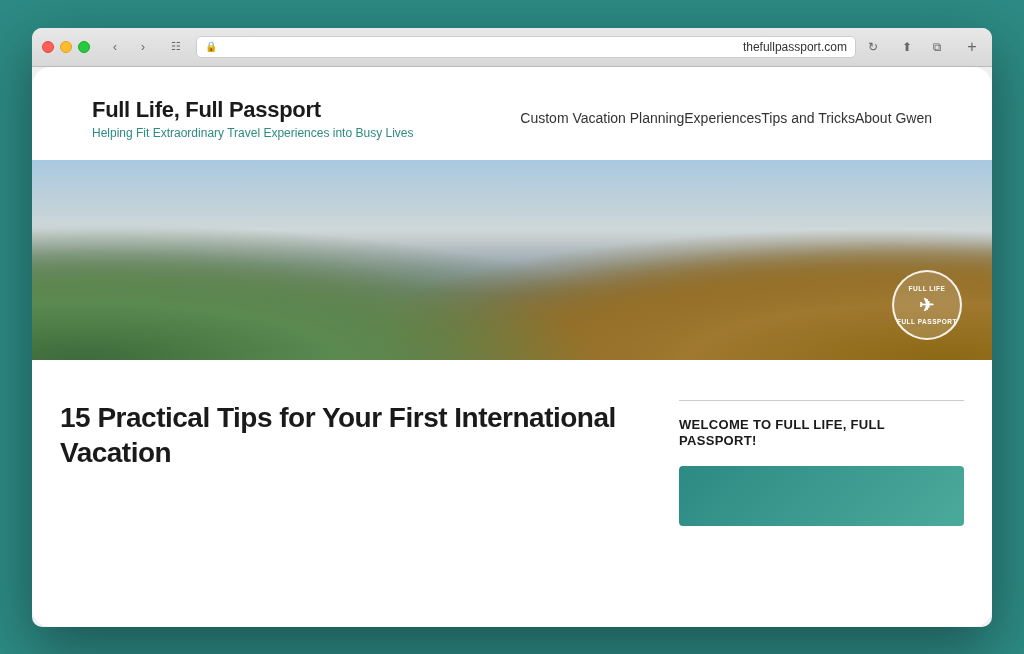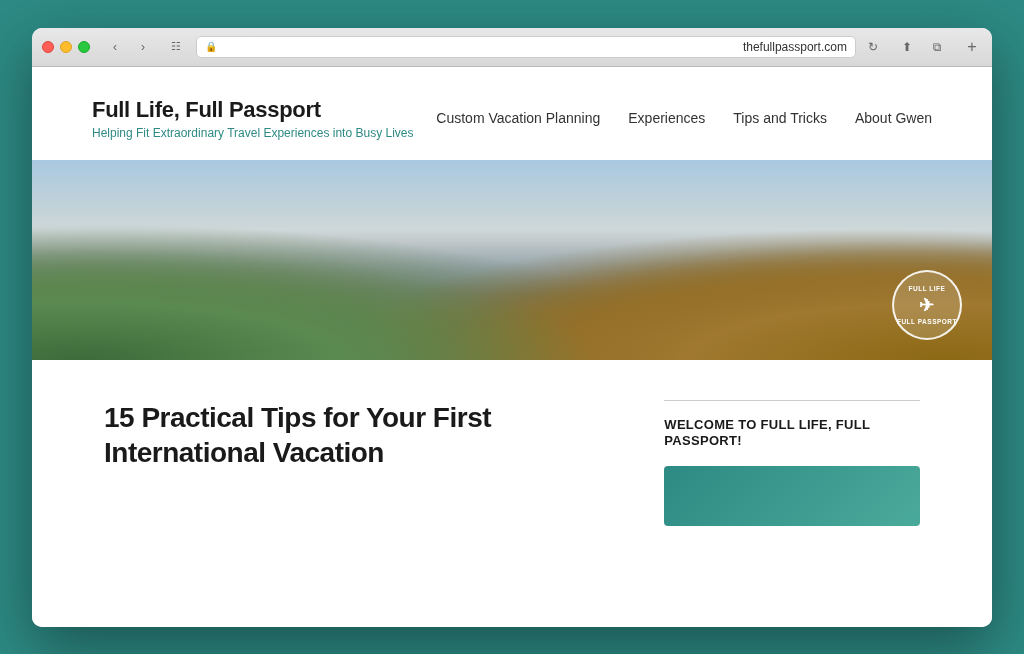--- a/index.html
+++ b/index.html
@@ -142,20 +142,21 @@
       align-items: center;
       justify-content: center;
       margin-left: 4px;
     }
 
     
     .webpage {
       background: white;
       min-height: 560px;
       overflow: hidden;
+      border-radius: 19px;
     }
 
     
     .site-header {
       padding: 30px 60px 20px;
       display: flex;
       align-items: center;
       justify-content: space-between;
     }
 
@@ -170,21 +171,20 @@
 
     .site-tagline {
       font-size: 12px;
       color: #2d8a84;
       margin-top: 3px;
       text-align: center;
     }
 
     .site-nav {
       display: flex;
-      gap: 28px;
       align-items: center;
     }
 
     .nav-link {
       font-size: 14px;
       color: #333;
       text-decoration: none;
       cursor: pointer;
     }
 
@@ -280,21 +280,21 @@
       margin: 2px 0;
     }
 
     .stamp-top { font-size: 6.5px; }
     .stamp-bottom { font-size: 6.5px; }
 
     
     .content-area {
       display: flex;
       gap: 49px;
-      padding: 40px 72px 20px;
+      padding: 40px 28px 20px;
     }
 
     .main-content {
       flex: 2;
     }
 
     .sidebar-content {
       flex: 1;
       min-width: 220px;
     }

